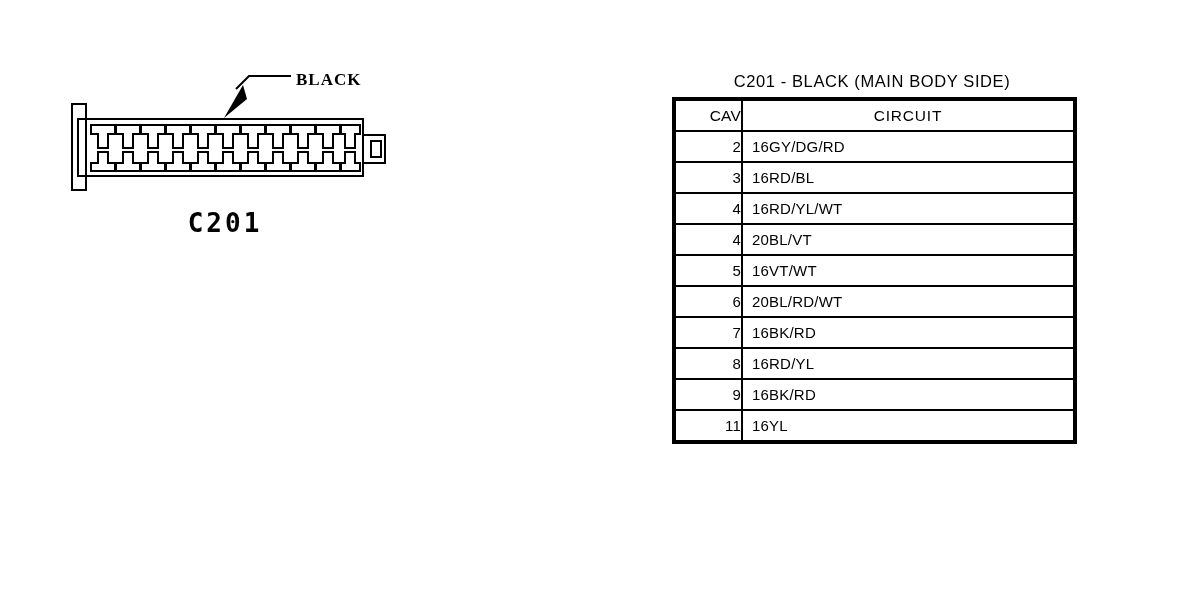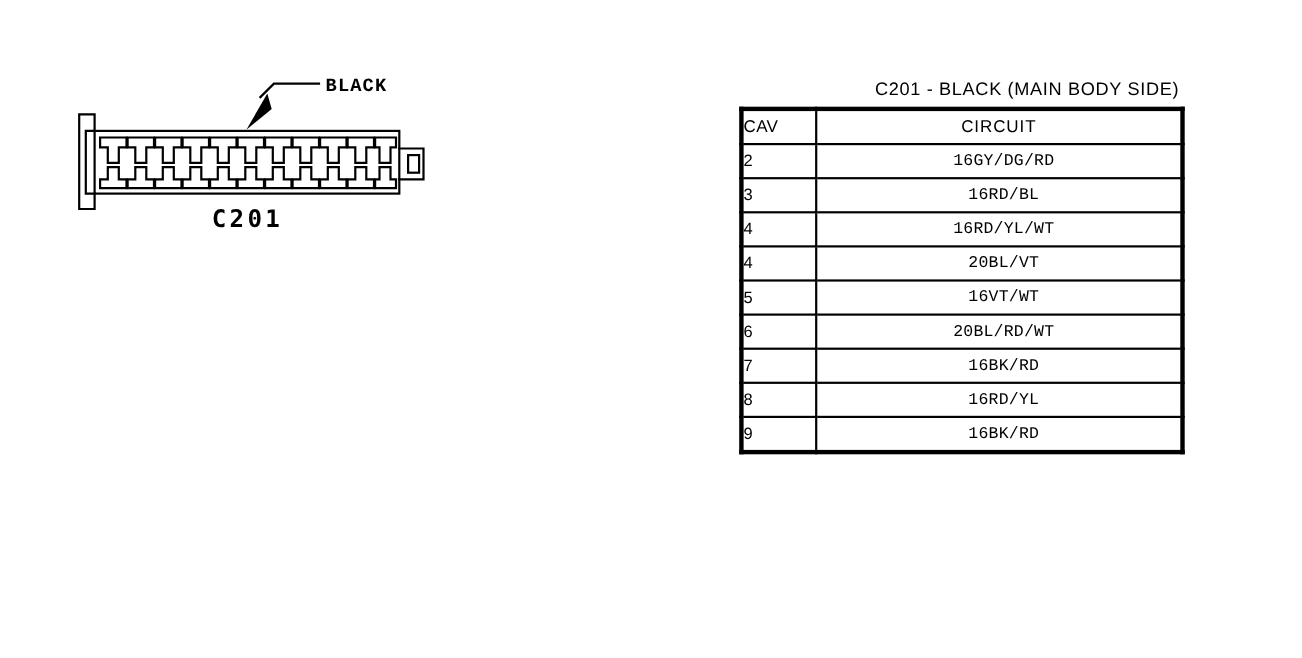--- a/index.html
+++ b/index.html
@@ -43,50 +43,50 @@
   .leader-line {
     fill: none;
     stroke: #000000;
     stroke-width: 2;
   }
 
   #black-label {
     position: absolute;
     left: 296px;
     top: 70px;
-    font-family: Liberation Mono, monospace;
+    font-family: Liberation Serif, serif;
     font-size: 17px;
     font-weight: bold;
     letter-spacing: 1px;
     white-space: nowrap;
   }
 
   #connector-name {
     position: absolute;
     left: 86px;
-    top: 187px;
+    top: 208px;
     width: 278px;
     text-align: center;
     font-family: "DejaVu Sans Mono", monospace;
-    font-size: 22px;
+    font-size: 26px;
     font-weight: bold;
     letter-spacing: 3px;
   }
 
   
   #table-panel {
     position: absolute;
     left: 672px;
     top: 72px;
     width: 402px;
   }
   #table-title {
     font-size: 16.5px;
     letter-spacing: 0.6px;
-    text-align: right;
+    text-align: center;
     width: 400px;
     margin-bottom: 6px;
     white-space: nowrap;
   }
   #cav-table {
     border-collapse: collapse;
     table-layout: fixed;
     width: 401px;
     border: 4px solid #000000;
   }
@@ -97,30 +97,29 @@
   #cav-table td {
     border: 2px solid #000000;
     height: 29px;
     padding: 0;
     font-weight: normal;
     font-size: 15px;
     letter-spacing: 0.2px;
   }
   #cav-table th.h-cav,
   #cav-table td.cell-cav {
-    text-align: left;
+    text-align: right;
   }
   #cav-table th.h-circuit {
     text-align: center;
     letter-spacing: 0.8px;
   }
   #cav-table td.cell-circuit {
-    text-align: center;
+    text-align: left;
     padding-left: 9px;
-    font-family: Liberation Mono, monospace;
   }
   #cav-table th {
     font-size: 15.5px;
   }
 </style>
 </head>
 <body>
 
 <div id="connector-figure">
 
@@ -217,15 +216,19 @@
           <td class="cell-circuit">16BK/RD</td>
         </tr>
         <tr>
           <td class="cell-cav">8</td>
           <td class="cell-circuit">16RD/YL</td>
         </tr>
         <tr>
           <td class="cell-cav">9</td>
           <td class="cell-circuit">16BK/RD</td>
         </tr>
+        <tr>
+          <td class="cell-cav">11</td>
+          <td class="cell-circuit">16YL</td>
+        </tr>
       </tbody>
   </table>
 </div>
 
 </body></html>

